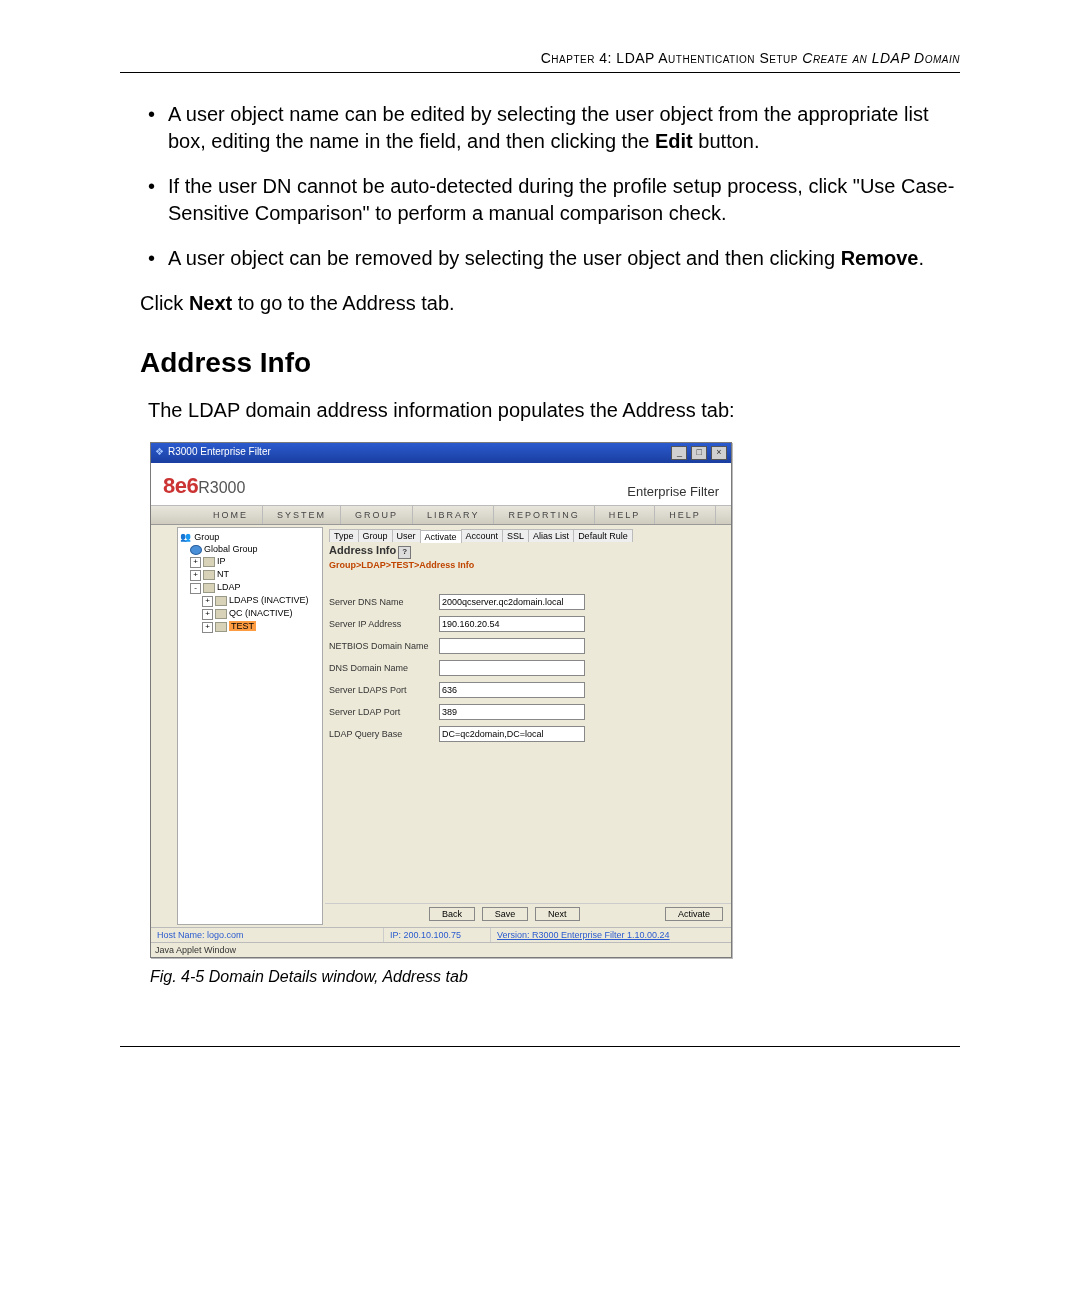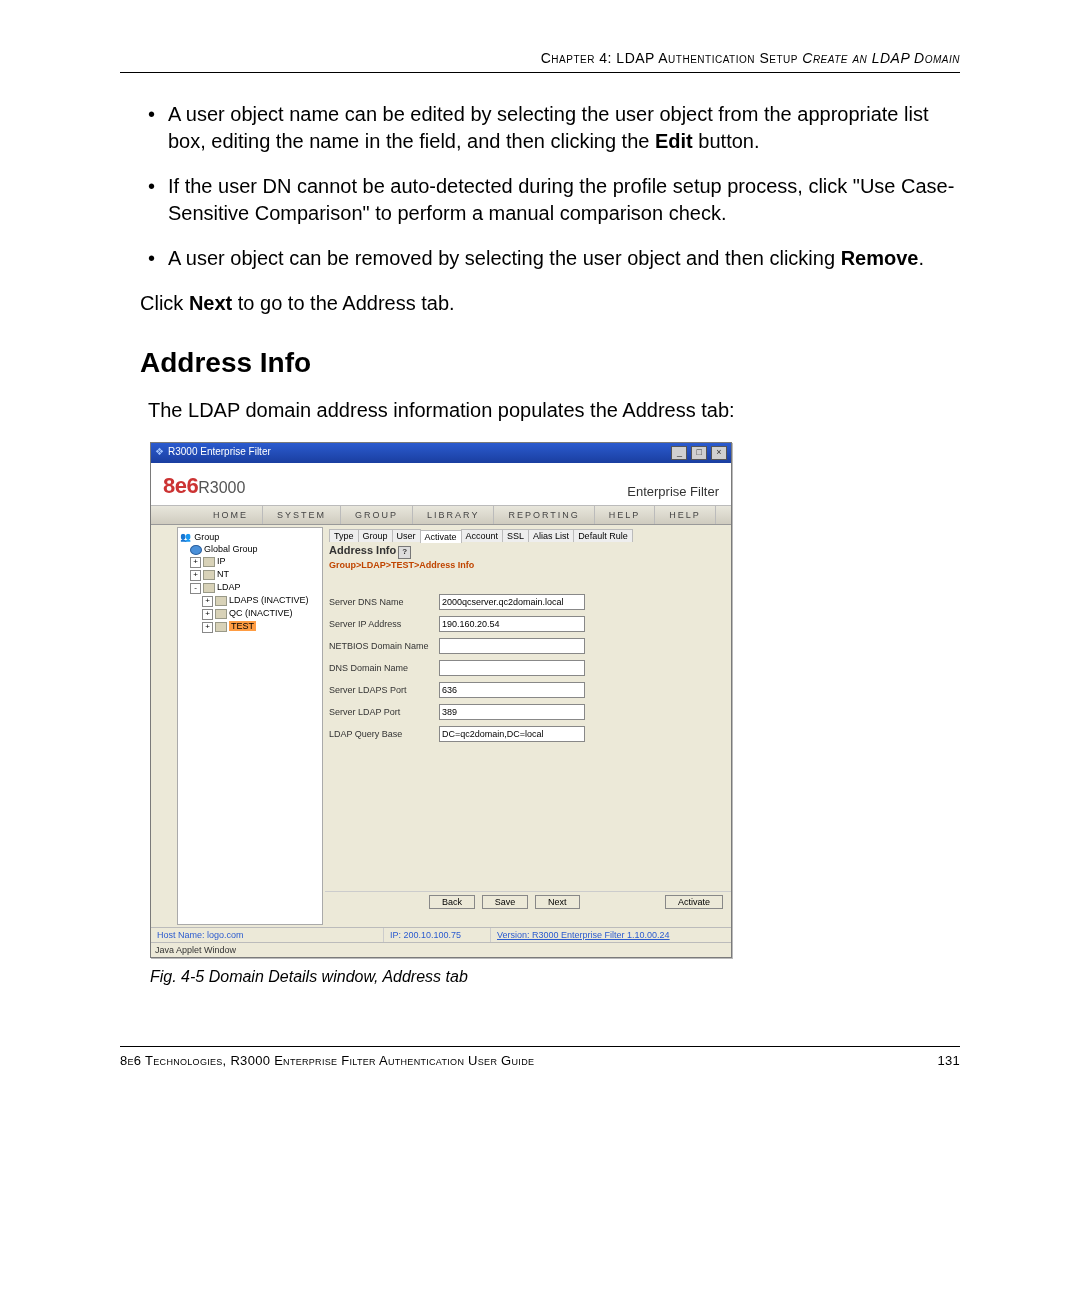--- a/index.html
+++ b/index.html
@@ -145,21 +145,21 @@
   .panel-title .q { display:inline-block; width:11px; height:11px; border:1px solid #777; background:#ddd; font-size:8px; text-align:center; line-height:10px; margin-left:2px; }
   .breadcrumb-text { color:#c04500; font-size:9px; font-weight:bold; margin:1px 0 10px 0; }
   .form-row { display:flex; align-items:center; margin-bottom:6px; }
   .form-row label { width:110px; font-size:9px; color:#333; }
   .form-row input {
     width:140px; height:14px; font-size:9px; padding:0 2px;
     border:1px solid #888; background:#fff;
   }
   .btn-row {
     position:absolute; bottom:2px; left:0; right:0;
-    display:flex; justify-content:space-between; padding: 16px 4px;
+    display:flex; justify-content:space-between; padding: 4px 4px;
     border-top:1px solid #ccc;
     padding-top:3px;
   }
   .btn-group button, .activate-wrap button {
     font-size:9px; padding:1px 12px;
     background:#ece9d8; border:1px solid #888;
     margin-right:4px;
   }
   .statusbar {
     display:flex; font-size:9px; color:#2b5bcf;
@@ -307,17 +307,13 @@
       <div>Host Name: logo.com</div>
       <div>IP: 200.10.100.75</div>
       <div>Version: R3000 Enterprise Filter 1.10.00.24</div>
     </div>
     <div class="java-bar">Java Applet Window</div>
   </div>
 
   <div class="fig-caption">Fig. 4-5  Domain Details window, Address tab</div>
 
   <hr class="footer-rule">
-  <div class="footer">
-    <span>8e6 Technologies, R3000 Enterprise Filter Authentication User Guide</span>
-    <span>131</span>
-  </div>
 </div>
 
 </body></html>

